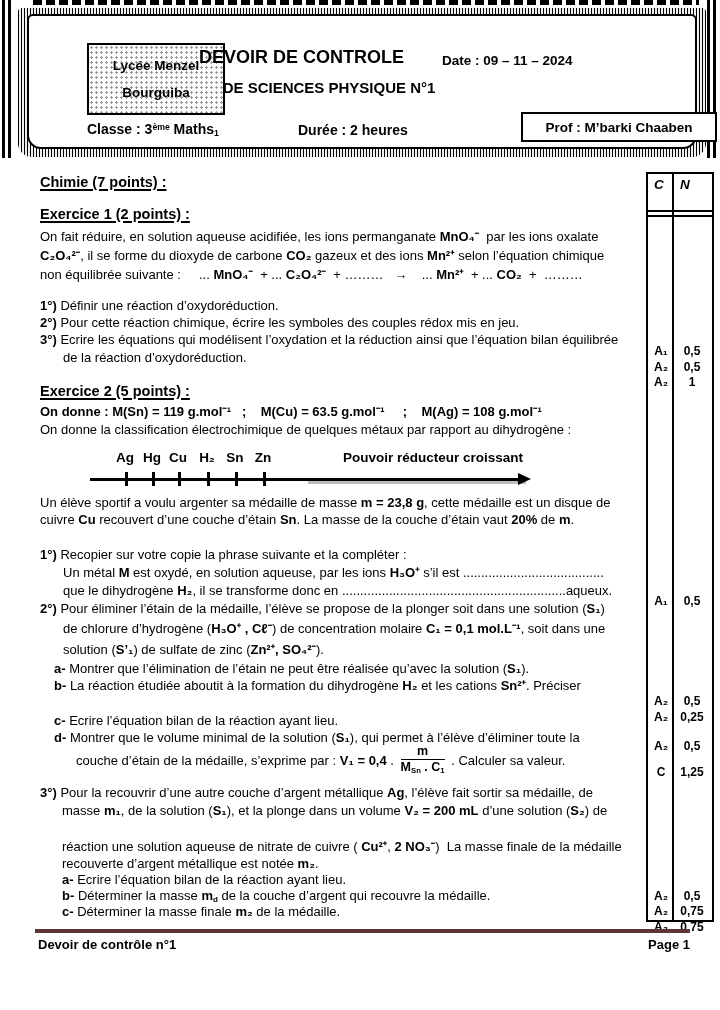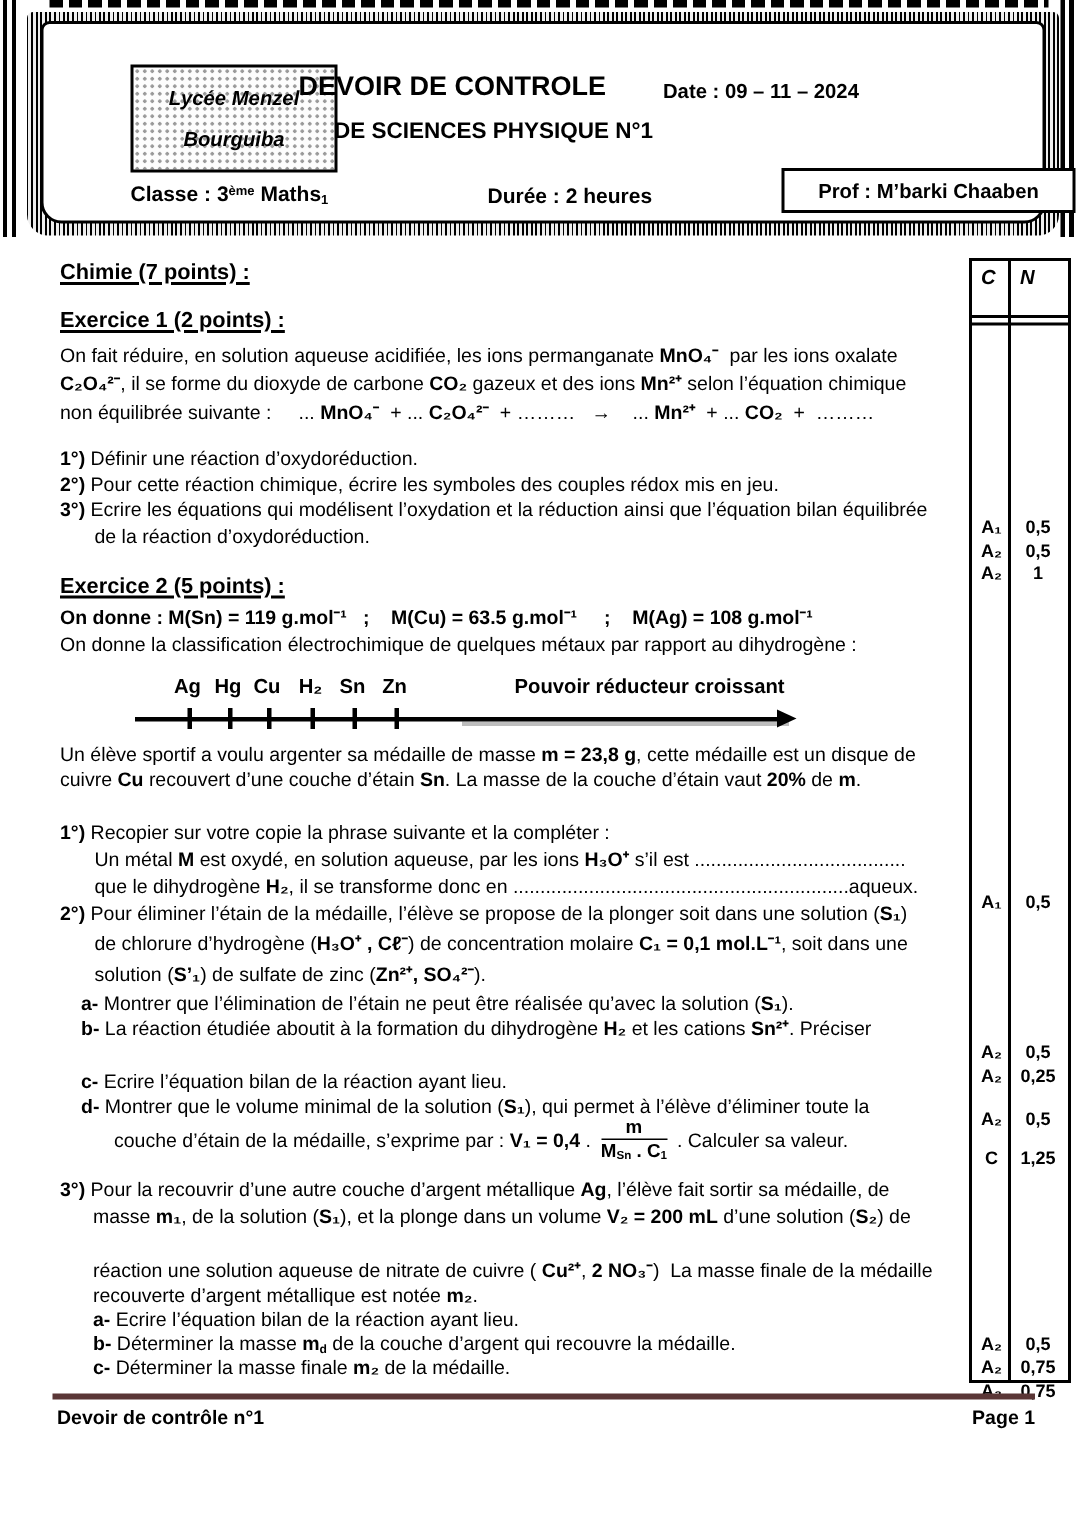--- a/index.html
+++ b/index.html
@@ -17,28 +17,28 @@
          background:repeating-linear-gradient(90deg,#000 0 1px,#efefef 1px 3px);}
   .frame-inner{position:absolute;left:9px;top:6px;right:9px;bottom:8px;background:#fff;
                border:2.5px solid #000;border-radius:6px 6px 14px 14px;}
 
   
   .school-box{position:absolute;left:58px;top:27px;width:134px;height:68px;
               border:2px solid #000;background-color:#fdfdfd;
               background-image:radial-gradient(#9a9a9a 1px,transparent 1.2px);
               background-size:5px 5px;
               display:flex;flex-direction:column;align-items:center;justify-content:space-evenly;
-              font-weight:bold;font-size:13.5px;font-style:italic;}
+              font-weight:bold;font-size:13.5px;}
   .title1{position:absolute;left:170px;top:31px;width:260px;text-align:left;
           font-weight:bold;font-size:18px;}
   .title2{position:absolute;left:160px;top:63px;width:280px;text-align:center;
           font-weight:bold;font-size:15px;}
   .hdate{position:absolute;left:413px;top:37px;font-weight:bold;font-size:13.5px;white-space:pre;}
   .classe{position:absolute;left:58px;top:105px;font-weight:bold;font-size:14px;white-space:pre;}
-  .duree{position:absolute;left:296px;top:106px;font-weight:bold;font-size:14px;white-space:pre;}
+  .duree{position:absolute;left:269px;top:106px;font-weight:bold;font-size:14px;white-space:pre;}
   .profbox{position:absolute;left:492px;top:96px;width:192px;height:26px;border:2px solid #000;
            background:#fff;display:flex;align-items:center;justify-content:center;
            font-weight:bold;font-size:13.5px;}
   .profbox::before{content:"";position:absolute;left:-7px;top:-9px;right:-9px;bottom:5px;
                    background:#ababab;z-index:-1;}
 
   
   .ln{position:absolute;font-size:13px;line-height:17px;white-space:pre;}
   .hd{font-weight:bold;font-size:14.5px;text-decoration:underline;text-decoration-thickness:1.5px;text-underline-offset:2px;}
   .b{font-weight:bold;}

